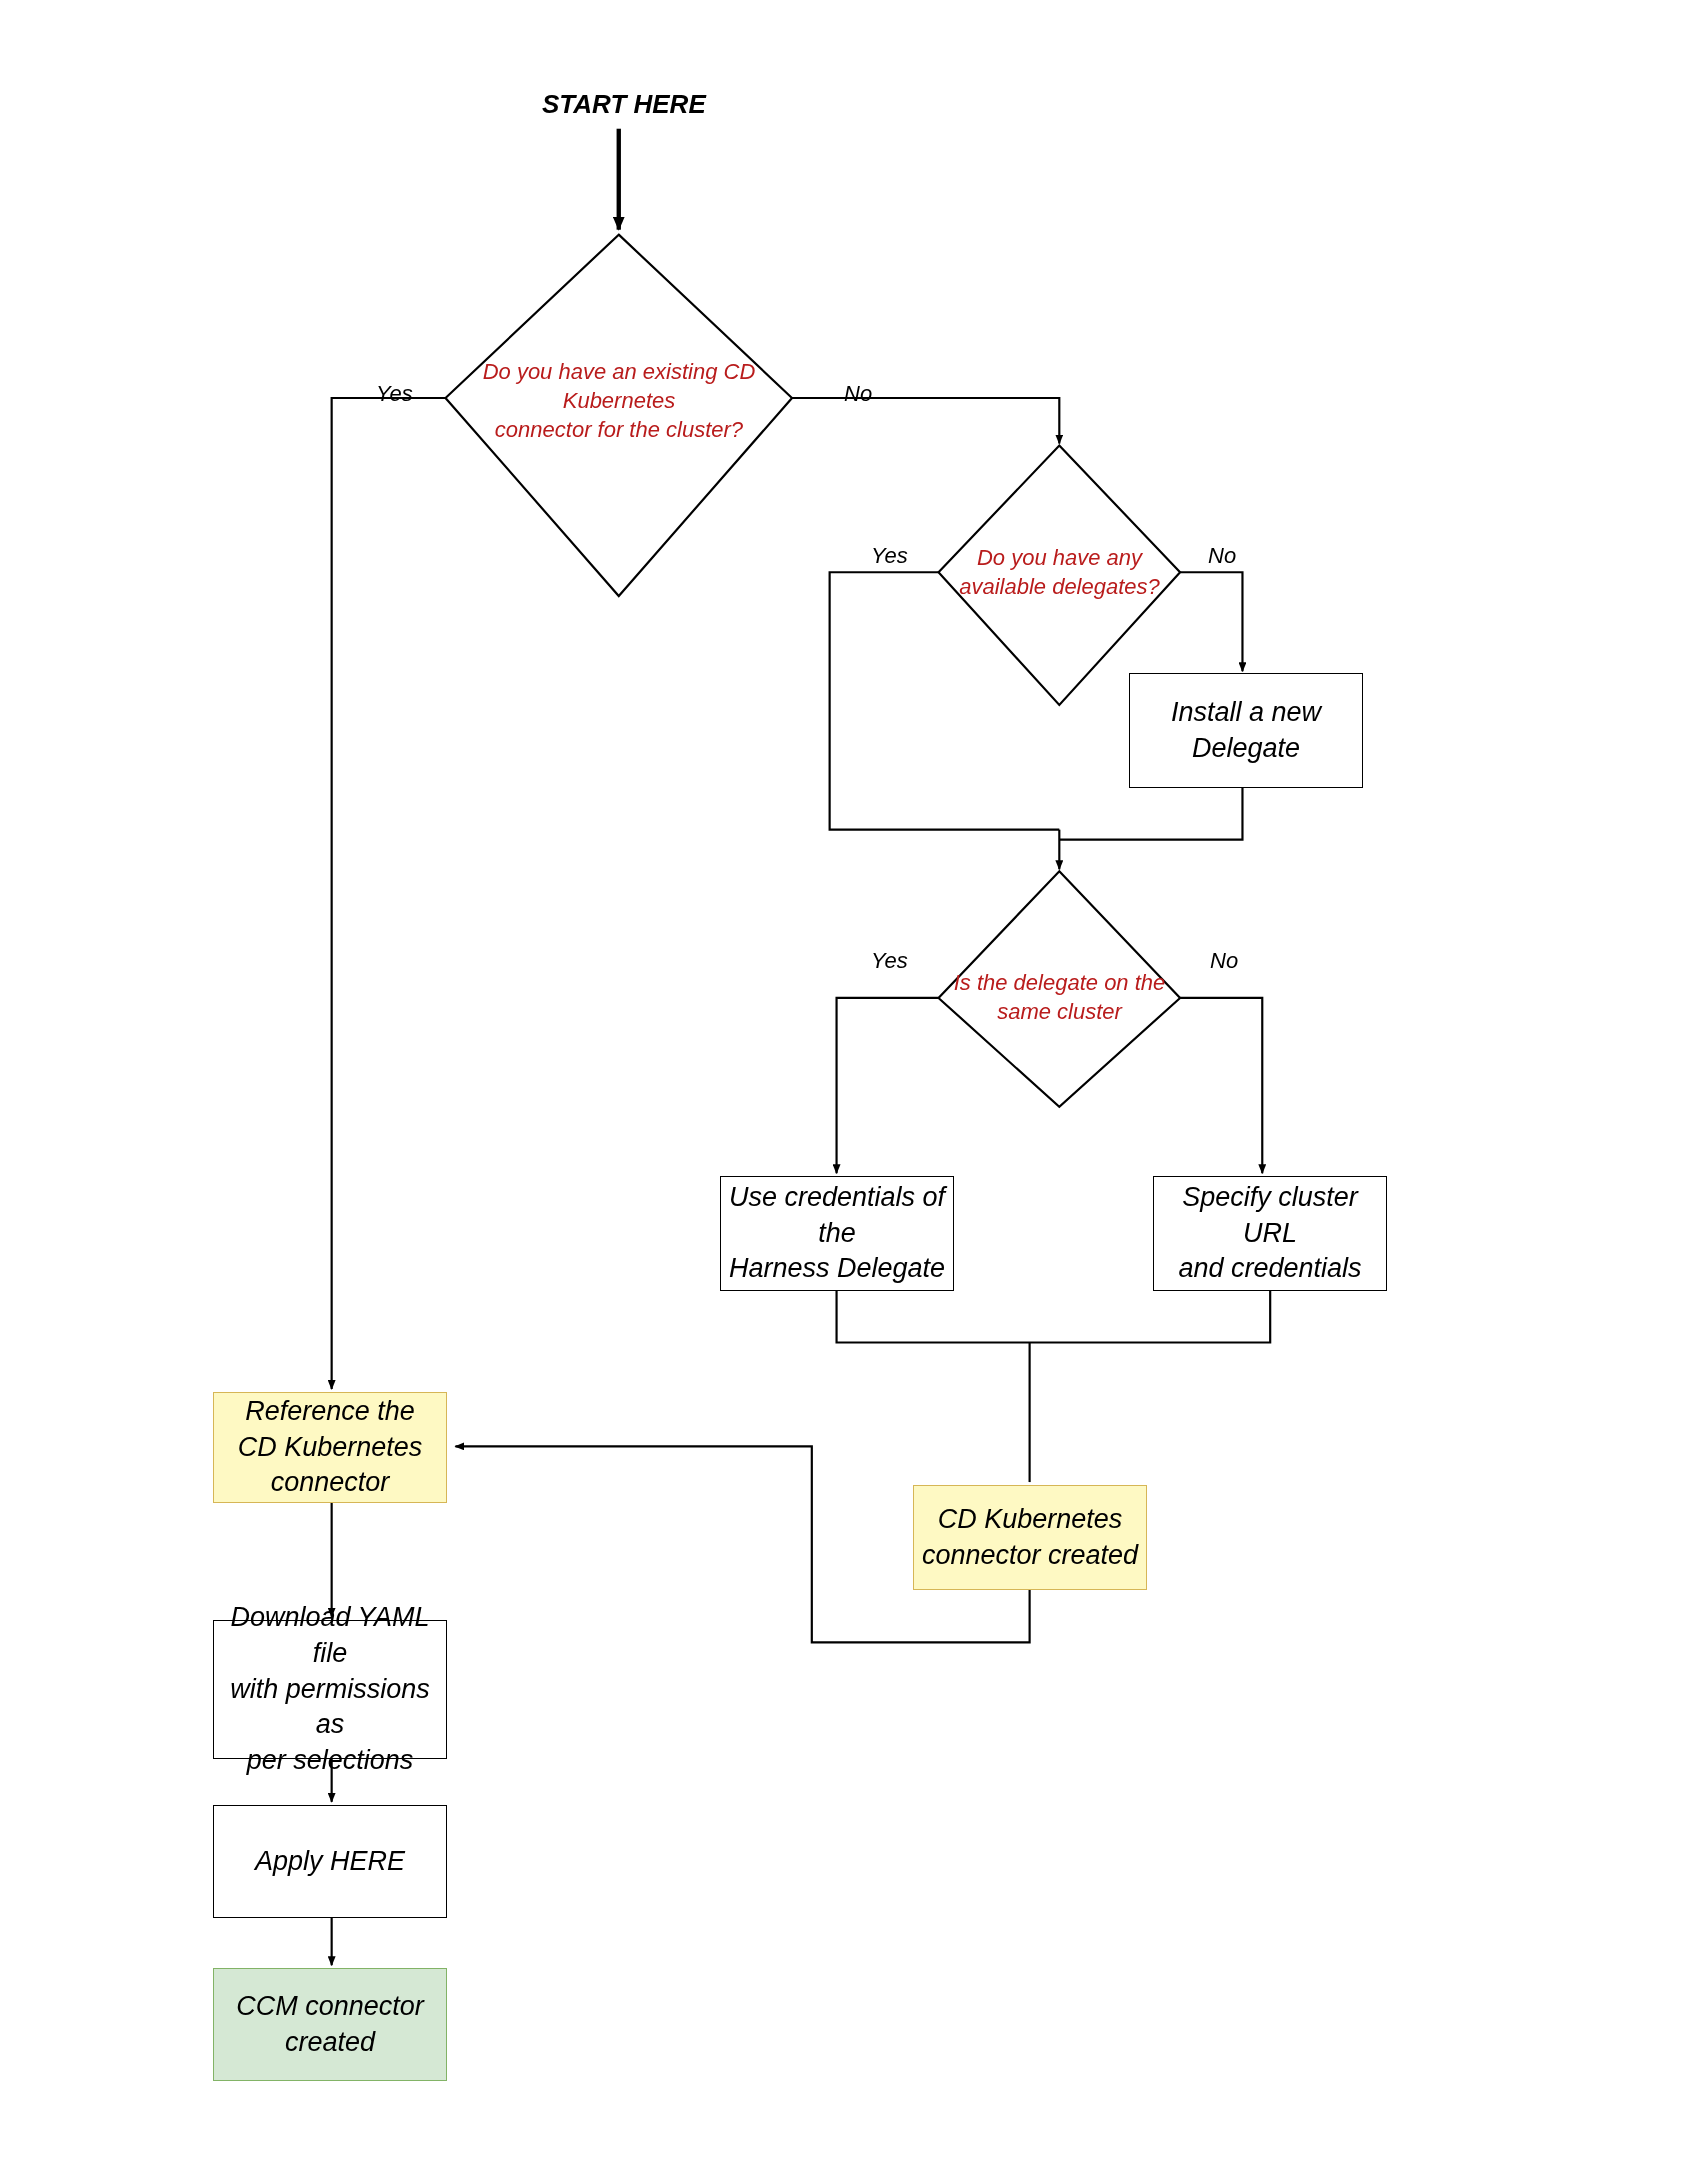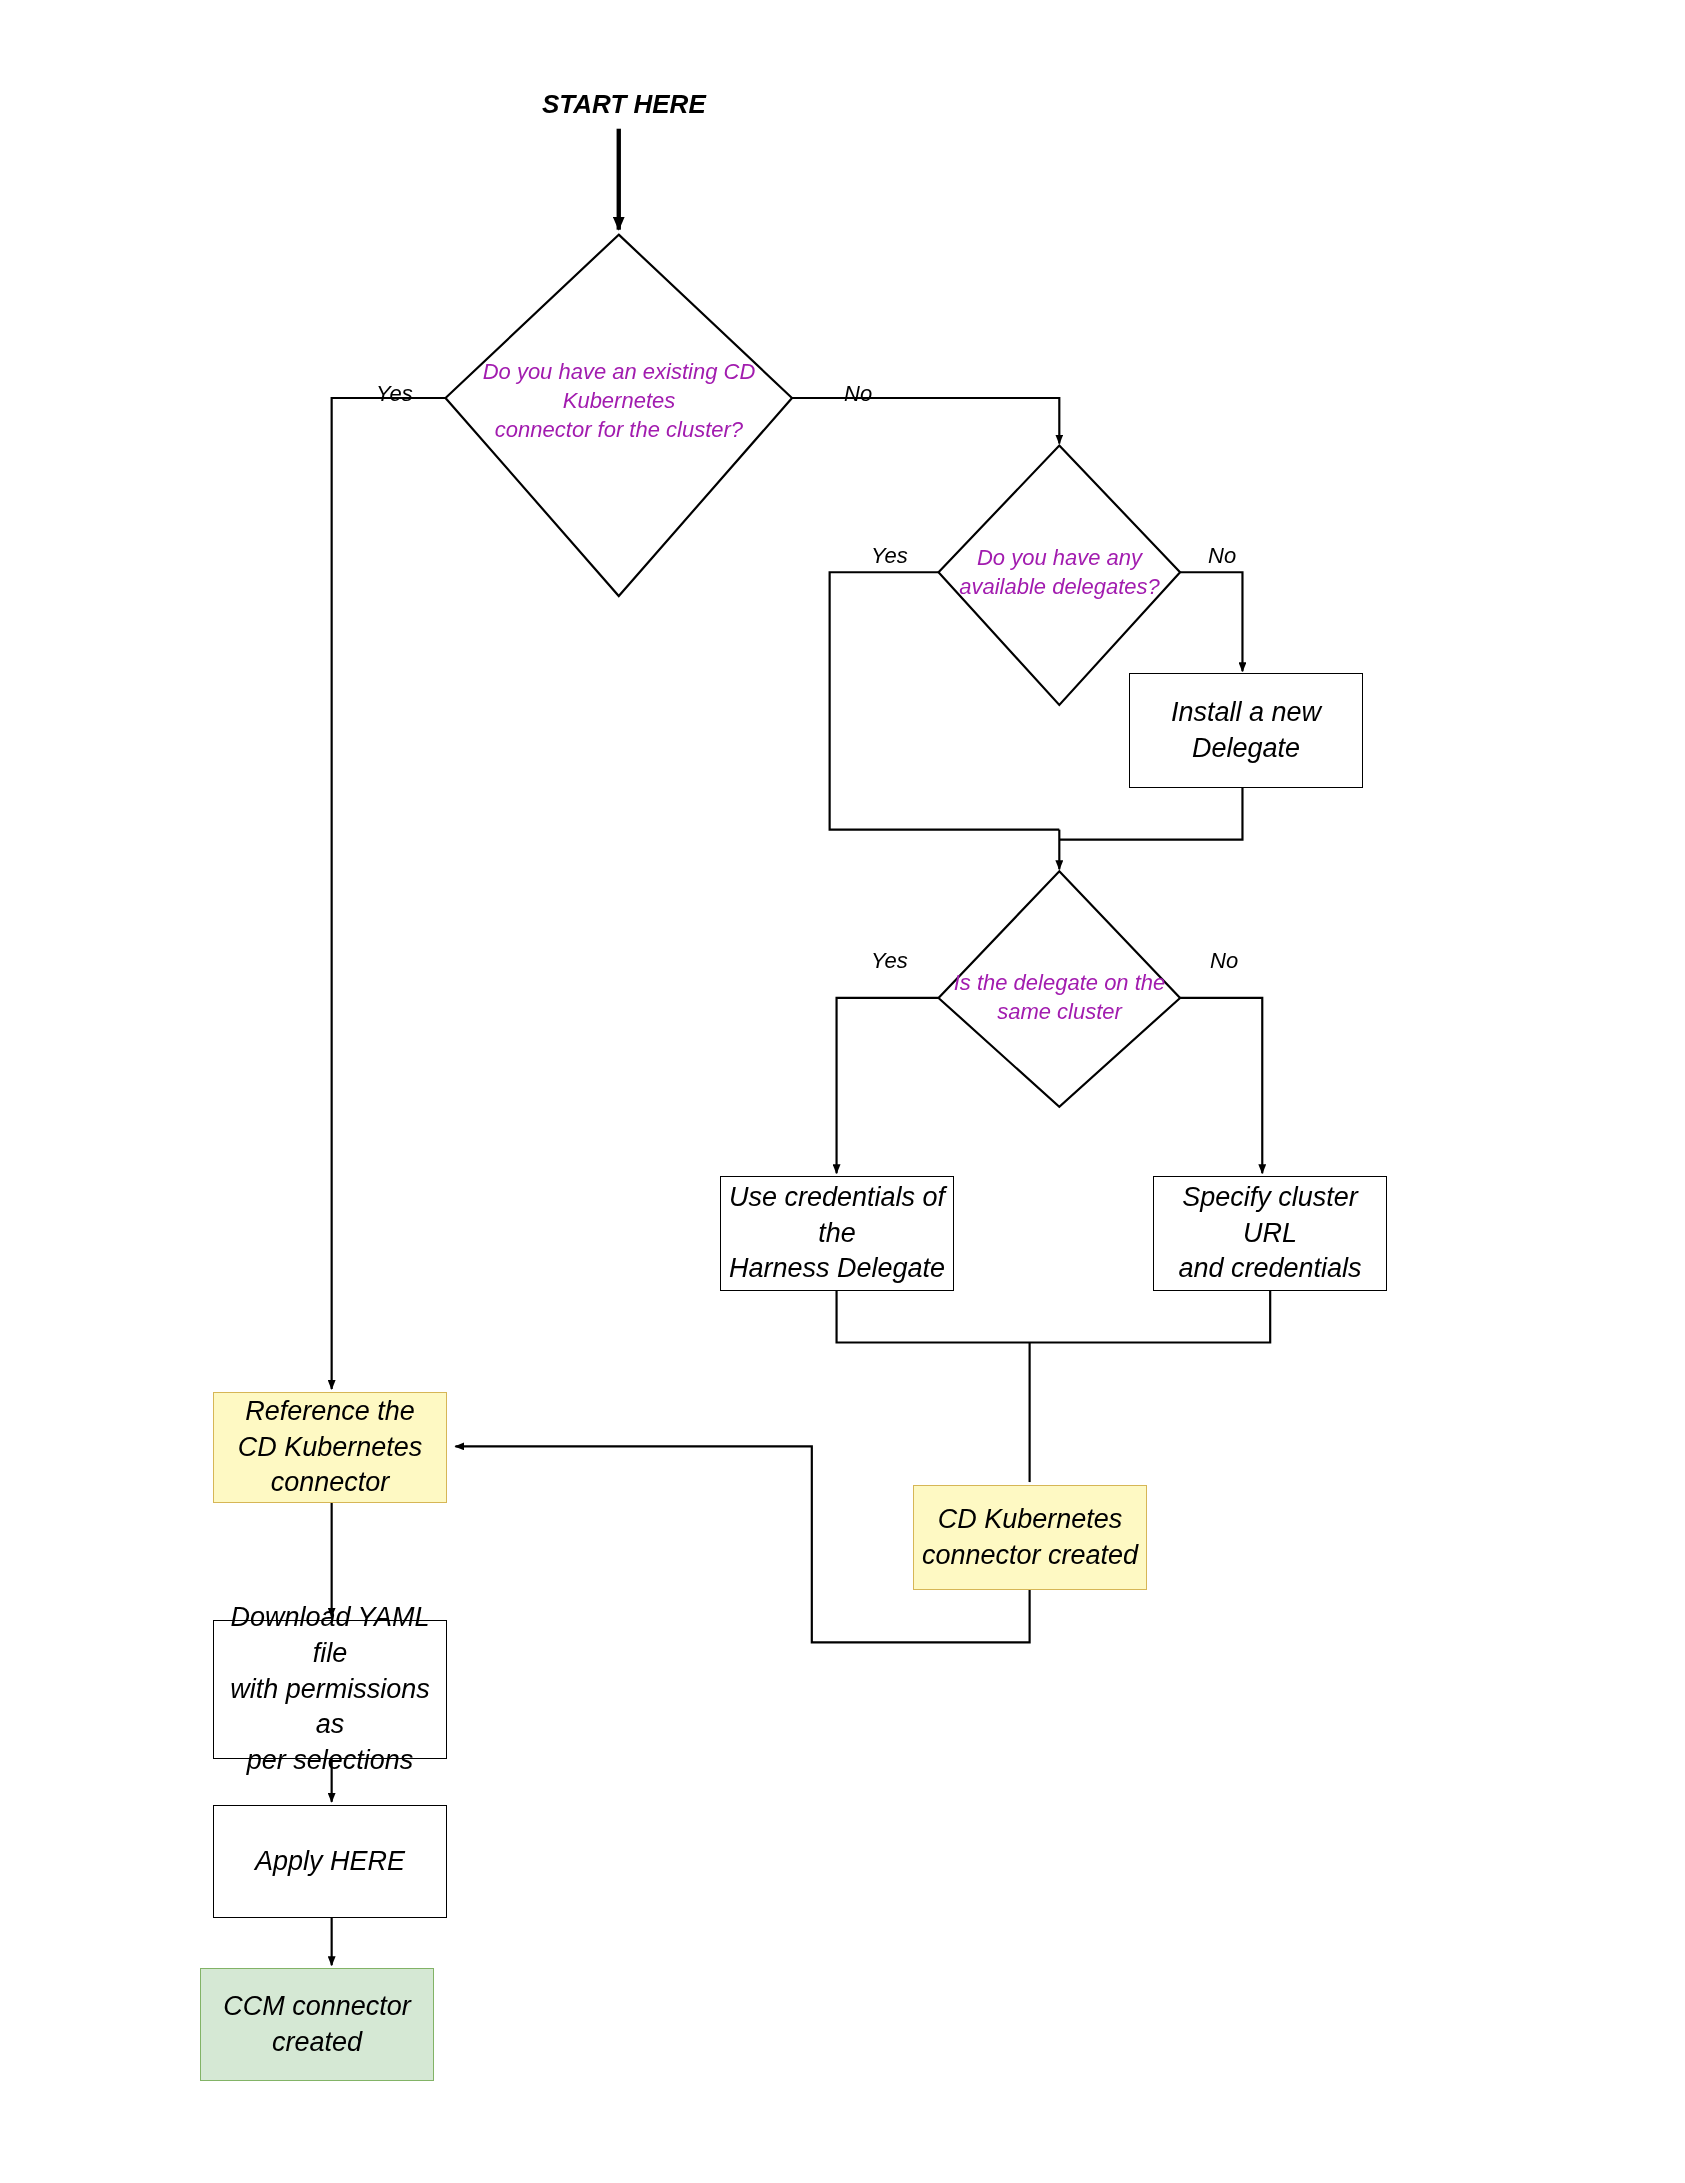--- a/index.html
+++ b/index.html
@@ -52,21 +52,21 @@
   }
   .diamond-label {
     position: absolute;
     display: flex;
     align-items: center;
     justify-content: center;
     text-align: center;
     font-size: 22px;
     line-height: 1.32;
     white-space: pre-line;
-    color: #a21caf;
+    color: #b91c1c;
     pointer-events: none;
   }
   .edge-label {
     position: absolute;
     font-size: 22px;
     color: #000000;
     white-space: nowrap;
   }
   .title {
     position: absolute;
@@ -166,17 +166,17 @@
 
   <div class="node node-rect accent-orange" style="left:913px; top:1485px; width:234px; height:105px;">CD Kubernetes
 connector created</div>
 
   <div class="node node-rect" style="left:213px; top:1620px; width:234px; height:139px;">Download YAML file
 with permissions as
 per selections</div>
 
   <div class="node node-rect" style="left:213px; top:1805px; width:234px; height:113px;">Apply HERE</div>
 
-  <div class="node node-rect accent-green" style="left:200px; top:1968px; width:234px; height:113px;">CCM connector
+  <div class="node node-rect accent-green" style="left:213px; top:1968px; width:234px; height:113px;">CCM connector
 created</div>
 
 </div>
 
 
 </body></html>

